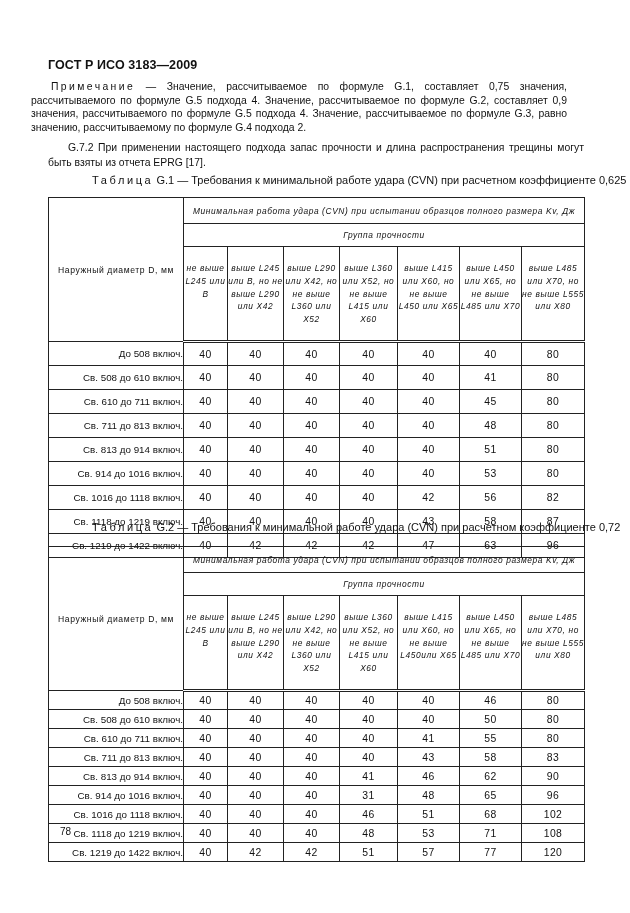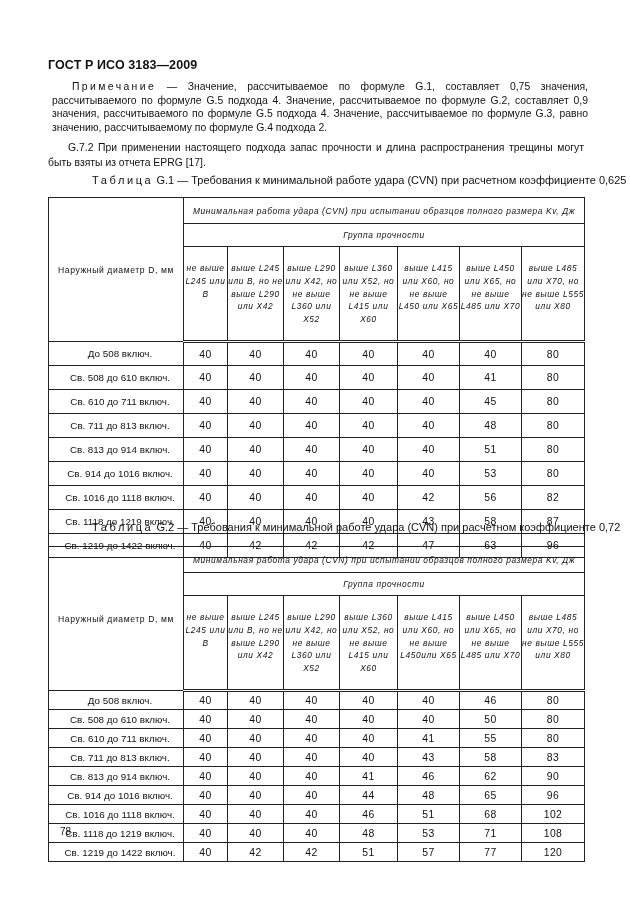--- a/index.html
+++ b/index.html
@@ -5,21 +5,21 @@
     html, body { margin: 0; padding: 0; background: #ffffff; }
     body {
       width: 630px; height: 913px; position: relative; overflow: hidden;
       font-family: "Liberation Sans", sans-serif; color: #111;
     }
     .page-header {
       position: absolute; left: 48px; top: 50px;
       font-size: 12.5px; font-weight: bold; letter-spacing: 0.1px; margin-top: 8px;
     }
     .note {
-      position: absolute; left: 52px; top: 80px; width: 536px;
+      position: absolute; left: 31px; top: 80px; width: 536px;
       font-size: 10.4px; line-height: 13.6px; text-align: justify;
     }
     .note .indent { display: inline-block; width: 20px; }
     .spaced { letter-spacing: 2.4px; }
     .para {
       position: absolute; left: 48px; top: 140px; width: 536px;
       font-size: 10.4px; line-height: 15px; text-align: justify;
     }
     .table-caption {
       position: absolute; left: 48px; font-size: 11px; margin-left: 44px;
@@ -33,21 +33,21 @@
     table.cvn td, table.cvn th {
       border: 1px solid #222; padding: 0; text-align: center;
       font-weight: normal;
     }
     table.cvn .hdr-small { font-size: 8.4px; letter-spacing: 0.6px; line-height: 12px; font-style: italic; }
     table.cvn .hdr-top { height: 25px; }
     table.cvn .hdr-mid { height: 22px; }
     table.cvn .hdr-grade { height: 78px; vertical-align: top; padding-top: 15px; line-height: 12.8px; }
     table.cvn .hdr-diam { font-size: 8.6px; letter-spacing: 0.6px; }
     table.cvn thead tr:last-child th { border-bottom: 3px double #222; }
-    table.cvn td.label { text-align: center; padding-left: 8px; font-size: 9.8px; margin-top: 24px; }
+    table.cvn td.label { text-align: right; padding-left: 8px; font-size: 9.8px; margin-top: 24px; }
     table.cvn td.val { font-size: 10.4px; letter-spacing: 0.4px; }
     #t1 tbody tr { height: 24px; }
     #t2 tbody tr { height: 19px; }
     .page-number {
       position: absolute; left: 60px; top: 826px; font-size: 10px;
     }
   </style>
 </head>
 <body>
 
@@ -262,21 +262,21 @@
         <td class="val">41</td>
         <td class="val">46</td>
         <td class="val">62</td>
         <td class="val">90</td>
       </tr>
       <tr>
         <td class="label">Св. 914 до 1016 включ.</td>
         <td class="val">40</td>
         <td class="val">40</td>
         <td class="val">40</td>
-        <td class="val">44</td>
+        <td class="val">31</td>
         <td class="val">48</td>
         <td class="val">65</td>
         <td class="val">96</td>
       </tr>
       <tr>
         <td class="label">Св. 1016 до 1118 включ.</td>
         <td class="val">40</td>
         <td class="val">40</td>
         <td class="val">40</td>
         <td class="val">46</td>

